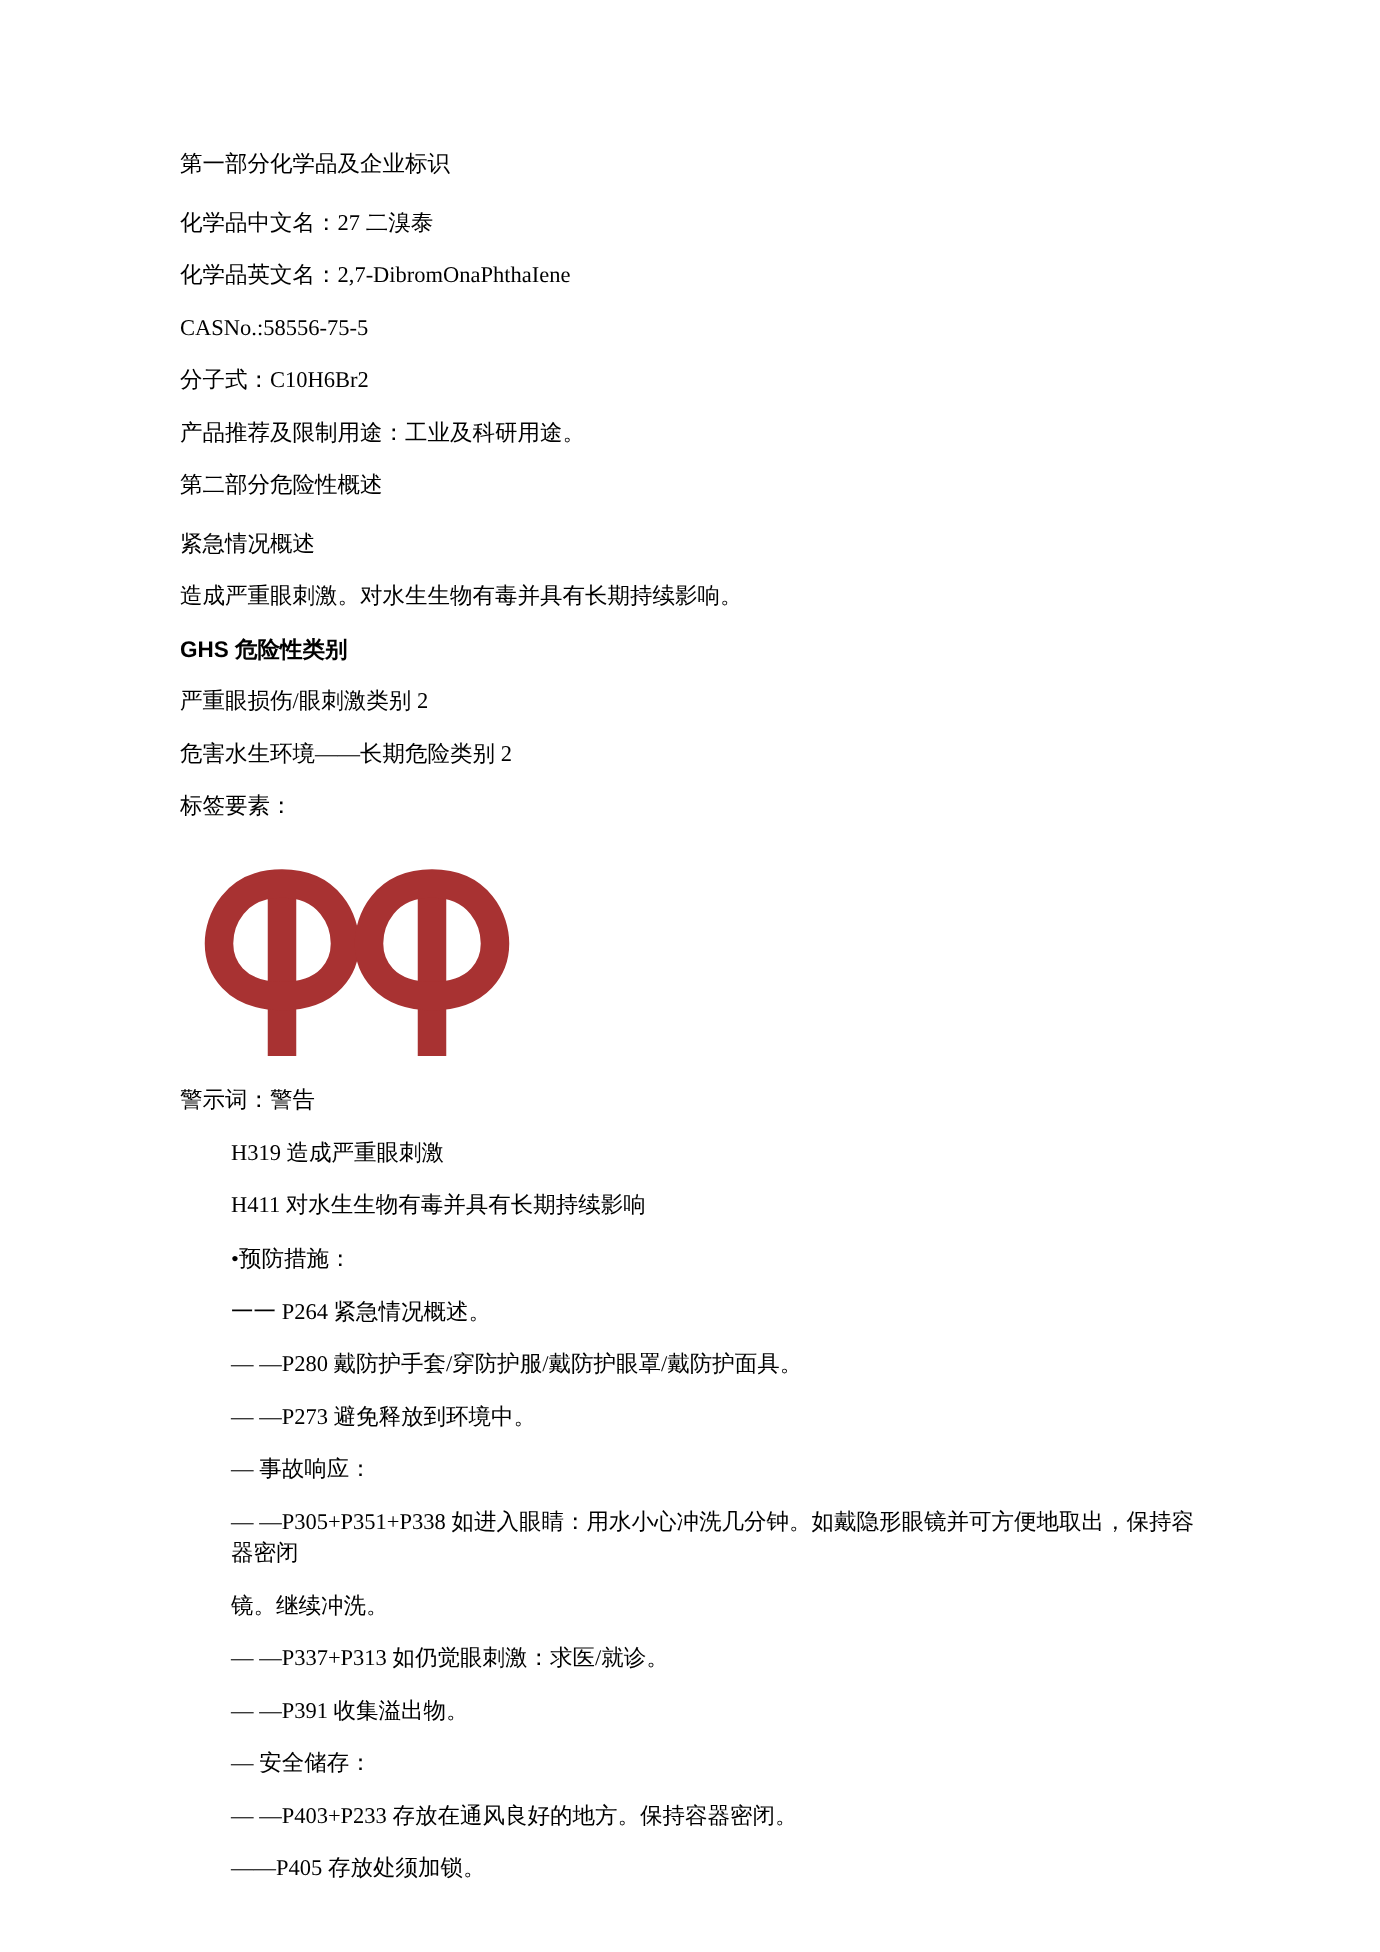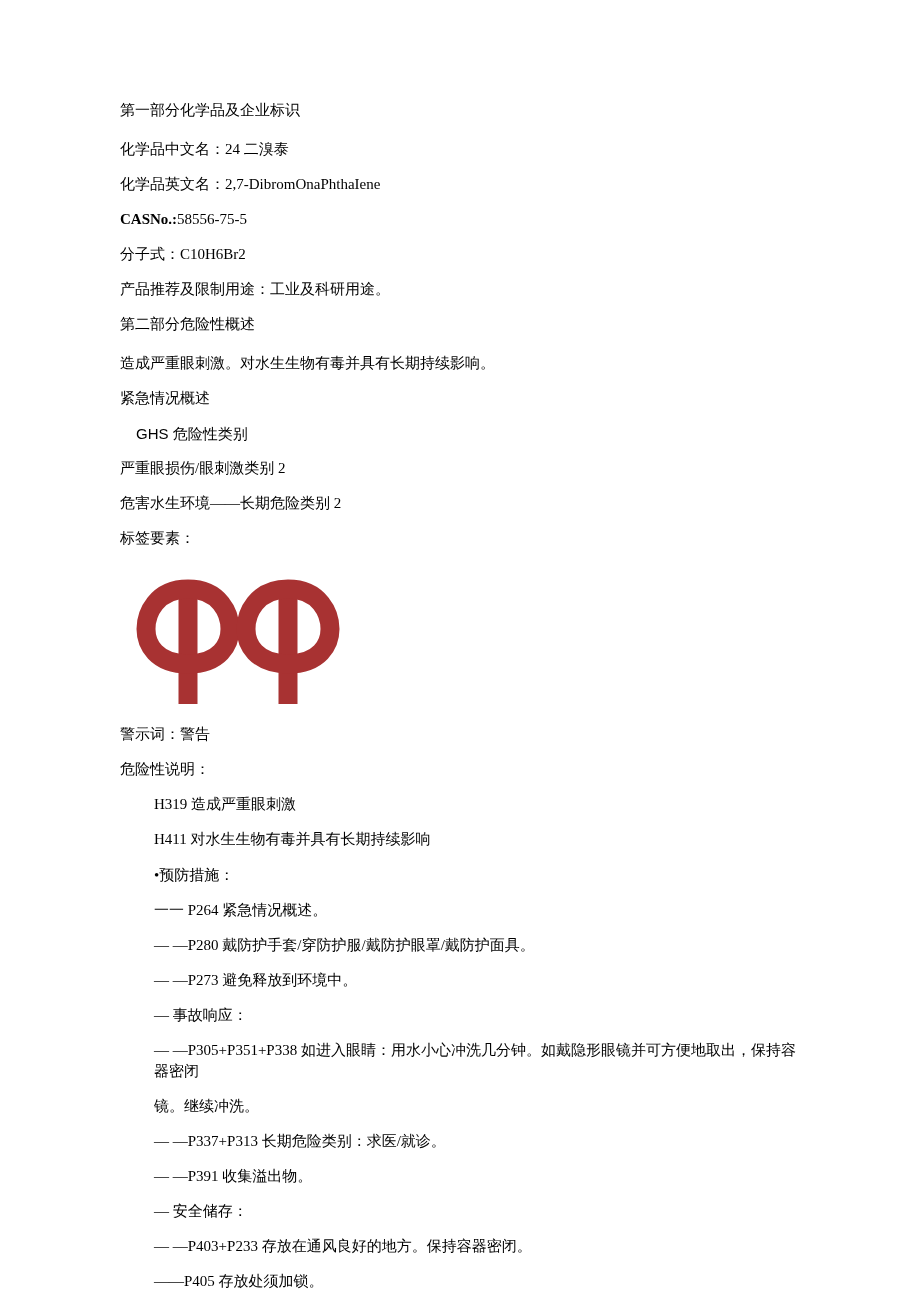--- a/index.html
+++ b/index.html
@@ -19,26 +19,25 @@
   .section-title {
     text-align: left;
     font-weight: normal;
     margin: 0 0 18px 0;
   }
   .para {
     margin: 0 0 14px 0;
   }
   .label-bold {
     font-family: "Times New Roman", "SimHei", sans-serif;
-    font-weight: bold;
+    font-weight: normal;
   }
   .sans-bold {
     font-family: "SimHei", "Heiti SC", sans-serif;
-    font-weight: normal;
-    margin-left: 16px;
+    font-weight: bold;
   }
   .pictograms {
     margin: 15px 0 10px 0;
   }
   .pictograms svg {
     display: block;
   }
   .indented-list {
     padding-left: 30px;
   }
@@ -50,43 +49,43 @@
   }
 </style>
 </head>
 <body>
 
 <div class="page">
 
   <div class="section-title">第一部分化学品及企业标识</div>
 
   <p class="para">
-    <span>化学品中文名：</span><span>24 二溴泰</span>
+    <span>化学品中文名：</span><span>27 二溴泰</span>
   </p>
 
   <p class="para">
     <span>化学品英文名：</span><span>2,7-DibromOnaPhthaIene</span>
   </p>
 
   <p class="para">
     <span class="label-bold">CASNo.:</span><span>58556-75-5</span>
   </p>
 
   <p class="para">
     <span>分子式：</span><span>C10H6Br2</span>
   </p>
 
   <p class="para">
     <span>产品推荐及限制用途：</span><span>工业及科研用途。</span>
   </p>
 
   <div class="section-title" style="margin-top:14px;">第二部分危险性概述</div>
 
+  <p class="para">紧急情况概述</p>
   <p class="para">造成严重眼刺激。对水生生物有毒并具有长期持续影响。</p>
-  <p class="para">紧急情况概述</p>
 
   <p class="para sans-bold">GHS 危险性类别</p>
   <p class="para">严重眼损伤/眼刺激类别 2</p>
   <p class="para">危害水生环境——长期危险类别 2</p>
 
   <p class="para">标签要素：</p>
 
   <div class="pictograms">
     <svg width="220" height="150" viewBox="0 0 220 150">
       <g fill="none" stroke="#a83232" stroke-width="19" stroke-linecap="butt">
@@ -97,35 +96,34 @@
         <path d="M 168 25 L 168 140"></path>
         <path d="M 168 25 C 200 25, 210 50, 210 65 C 210 80, 200 100, 168 100 C 136 100, 126 80, 126 65 C 126 50, 136 25, 168 25 Z" fill="none"></path>
       </g>
     </svg>
   </div>
 
   <p class="para">
     <span>警示词：</span><span>警告</span>
   </p>
 
-  <p class="para">危险性说明：</p>
 
   <div class="indented-list">
     <p class="para">H319 造成严重眼刺激</p>
     <p class="para">H411 对水生生物有毒并具有长期持续影响</p>
 
     <p class="para"><span class="bullet-dot"></span><span>•预防措施：</span></p>
     <p class="para">一一 P264 紧急情况概述。</p>
     <p class="para">—   —P280 戴防护手套/穿防护服/戴防护眼罩/戴防护面具。</p>
     <p class="para">—   —P273 避免释放到环境中。</p>
 
     <p class="para">— 事故响应：</p>
     <p class="para">—   —P305+P351+P338 如进入眼睛：用水小心冲洗几分钟。如戴隐形眼镜并可方便地取出，保持容器密闭</p>
     <p class="para">镜。继续冲洗。</p>
-    <p class="para">—   —P337+P313 长期危险类别：求医/就诊。</p>
+    <p class="para">—   —P337+P313 如仍觉眼刺激：求医/就诊。</p>
     <p class="para">—   —P391 收集溢出物。</p>
 
     <p class="para">— 安全储存：</p>
     <p class="para">—   —P403+P233 存放在通风良好的地方。保持容器密闭。</p>
     <p class="para">——P405 存放处须加锁。</p>
   </div>
 
 </div>
 
 </body></html>

